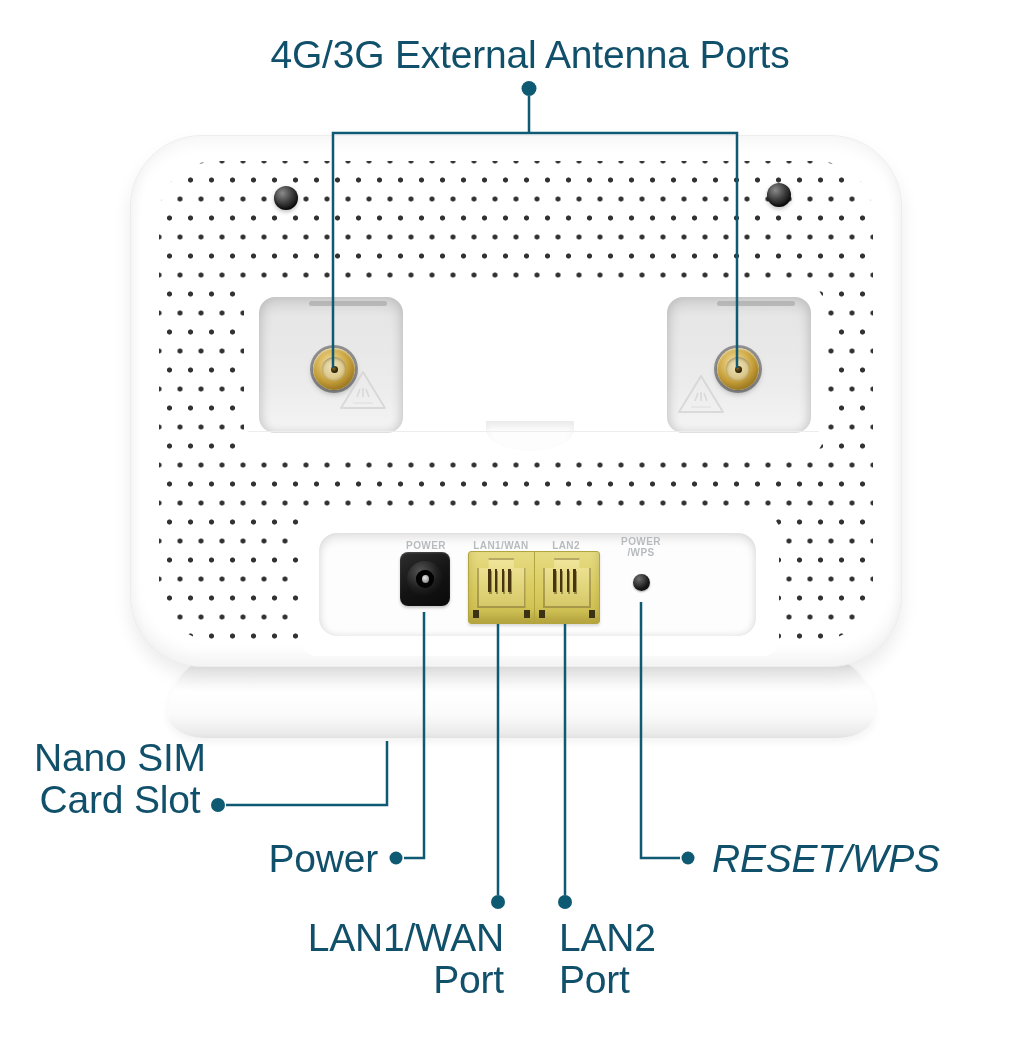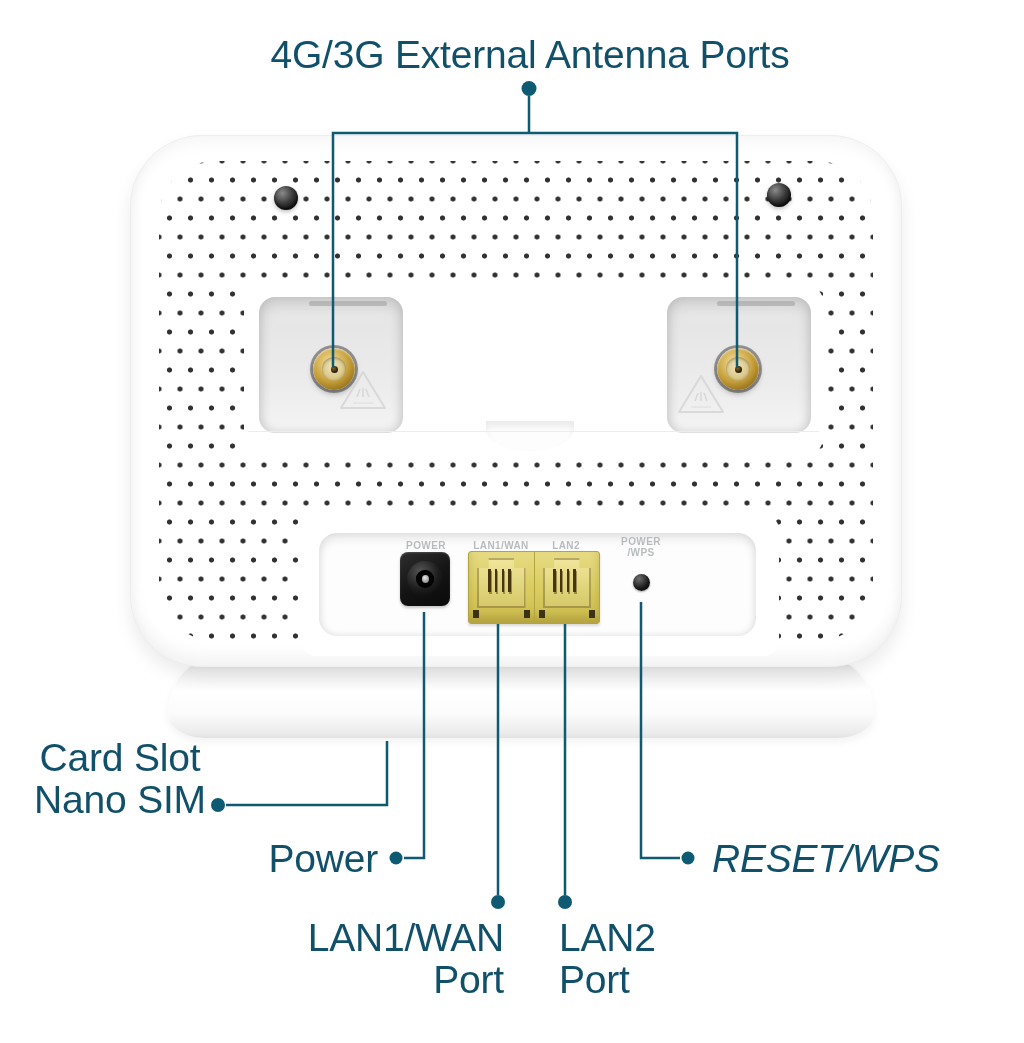--- a/index.html
+++ b/index.html
@@ -273,22 +273,22 @@
     <path class="callout-line" d="M565,624 V895"></path>
     <circle class="callout-dot" cx="565" cy="902" r="7"></circle>
 
     <path class="callout-line" d="M641,602 V858 H680"></path>
     <circle class="callout-dot" cx="688" cy="858" r="6.5"></circle>
   </svg>
 
   <div class="lbl title">4G/3G External Antenna Ports</div>
 
   <div class="lbl sim">
+    <div>Nano SIM</div>
     <div>Card Slot</div>
-    <div>Nano SIM</div>
   </div>
 
   <div class="lbl power">Power</div>
 
   <div class="lbl reset">RESET/WPS</div>
 
   <div class="lbl lan1">
     <div>LAN1/WAN</div>
     <div>Port</div>
   </div>

